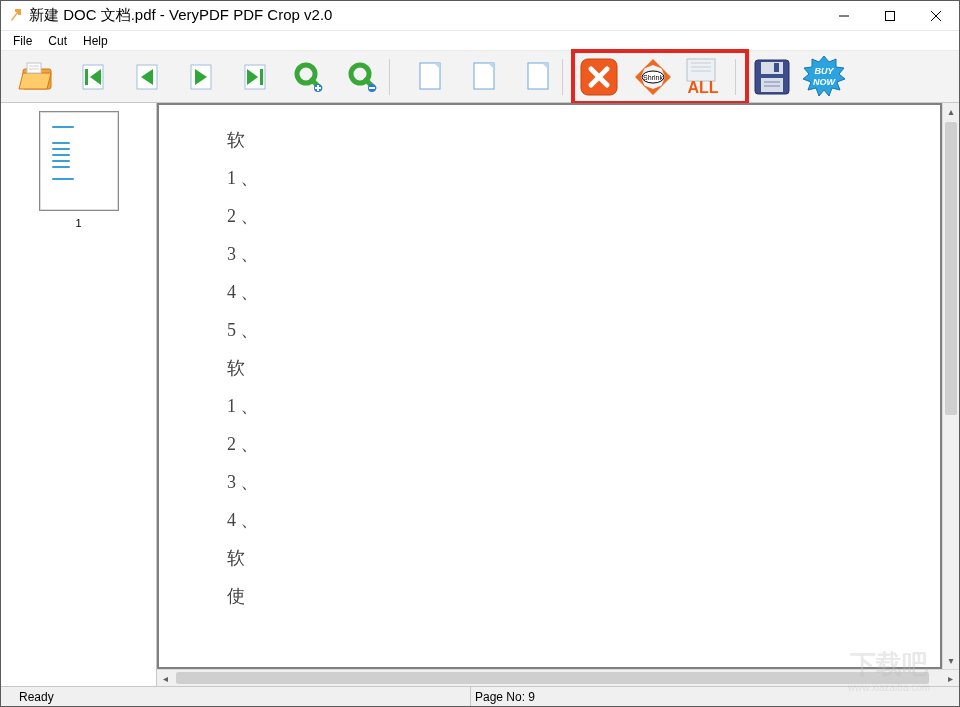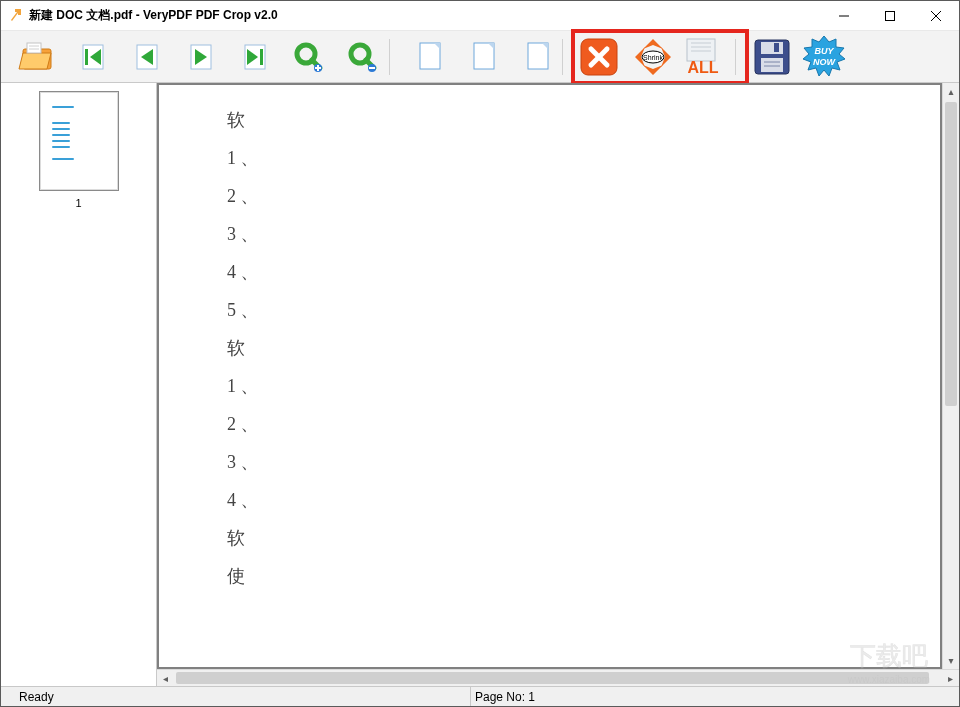--- a/index.html
+++ b/index.html
@@ -1,21 +1,21 @@
 <!DOCTYPE html>
 <html><head>
 <meta charset="utf-8">
 <style>
   html,body{margin:0;padding:0;font-family:"Segoe UI",Tahoma,Arial,sans-serif;font-size:12px;color:#000;background:#fff;height:100%;}
   *{box-sizing:border-box;}
   .window{width:960px;height:707px;border:1px solid #5a5a5a;display:flex;flex-direction:column;background:#fff;position:relative;}
   
   .titlebar{height:30px;background:#fff;display:flex;align-items:center;padding-left:6px;border-bottom:1px solid #e9e9e9;}
   .titlebar .app-icon{width:16px;height:16px;display:inline-flex;align-items:center;justify-content:center;margin-right:6px;color:#e08a1e;}
-  .titlebar .title{flex:0 0 auto;font-size:12px;color:#000;font-weight:bold;}
+  .titlebar .title{flex:0 0 auto;font-size:15px;color:#000;}
   .titlebar .spacer{flex:1 1 auto;}
   .win-btn{width:46px;height:30px;display:inline-flex;align-items:center;justify-content:center;background:transparent;}
   .win-btn svg{stroke:#000;}
   
   .menubar{height:20px;background:#fff;display:flex;align-items:center;padding:0 4px;gap:0;border-bottom:1px solid #e9e9e9;}
   .menuitem{padding:2px 8px;}
   
   .toolbar{height:52px;background:#f3f3f3;border-bottom:1px solid #c9c9c9;display:flex;align-items:center;padding:0 8px;gap:6px;position:relative;}
   .tbtn{width:48px;height:44px;display:inline-flex;align-items:center;justify-content:flex-end;border-radius:3px;}
   .tbtn svg{display:block;}
@@ -39,21 +39,21 @@
   .vscroll .thumb-sb{position:absolute;left:2px;right:2px;top:2px;height:55%;background:#cfcfcf;border-radius:2px;}
   .hscroll{height:17px;background:#f0f0f0;border-top:1px solid #d9d9d9;display:flex;}
   .hscroll .arrow{width:17px;display:flex;align-items:center;justify-content:center;font-size:10px;color:#606060;}
   .hscroll .track{flex:1;position:relative;}
   .hscroll .thumb-sb{position:absolute;top:2px;bottom:2px;left:2px;width:98%;background:#cfcfcf;border-radius:2px;}
   
   .status{height:20px;background:#f0f0f0;border-top:1px solid #c8c8c8;display:flex;align-items:center;font-size:12px;color:#000;}
   .status .s1{width:470px;padding-left:18px;border-right:1px solid #c8c8c8;height:100%;display:flex;align-items:center;}
   .status .s2{flex:1;padding-left:4px;height:100%;display:flex;align-items:center;}
   
-  .watermark{position:absolute;right:4px;bottom:12px;opacity:0.35;pointer-events:none;}
+  .watermark{position:absolute;right:4px;bottom:4px;opacity:0.35;pointer-events:none;}
 </style>
 </head>
 <body>
 
 <div class="window">
 
   <div class="titlebar">
     <span class="app-icon">
       <svg width="16" height="16" viewBox="0 0 16 16">
           <path d="M4 12 L10 4 L8 4 L8 1 L14 1 L14 7 L11 7 L11 5 L5 13 Z" fill="#f2a43c"></path>
@@ -72,20 +72,25 @@
         </svg>
       </span>
     <span class="win-btn close">
         <svg width="10" height="10">
           <line x1="0" y1="0" x2="10" y2="10" stroke-width="1"></line>
           <line x1="10" y1="0" x2="0" y2="10" stroke-width="1"></line>
         </svg>
       </span>
   </div>
 
+  <div class="menubar">
+    <span class="menuitem">File</span>
+    <span class="menuitem">Cut</span>
+    <span class="menuitem">Help</span>
+  </div>
 
   <div class="toolbar">
 
     <span class="tbtn">
       <svg width="40" height="36" viewBox="0 0 40 36">
         <rect x="6" y="10" width="28" height="20" rx="2" fill="#f6a13a" stroke="#cf7b16"></rect>
         <path d="M6 14 L34 14 L30 30 L2 30 Z" fill="#ffcb6b" stroke="#cf7b16"></path>
         <rect x="10" y="4" width="14" height="10" fill="#fff" stroke="#c3c3c3"></rect>
         <line x1="12" y1="7" x2="22" y2="7" stroke="#d0d0d0"></line>
         <line x1="12" y1="10" x2="22" y2="10" stroke="#d0d0d0"></line>
@@ -263,21 +268,21 @@
         <div class="track">
             <div class="thumb-sb"></div>
           </div>
         <div class="arrow">▸</div>
       </div>
     </div>
   </div>
 
   <div class="status">
     <div class="s1">Ready</div>
-    <div class="s2">Page No: 1</div>
+    <div class="s2">Page No: 9</div>
   </div>
 
   <div class="watermark">
     <svg width="130" height="56" viewBox="0 0 130 56">
       <text x="64" y="30" text-anchor="middle" font-size="26" font-family="SimHei,Arial" fill="#c8c8c8" stroke="#a9a9a9" stroke-width="0.5">下载吧</text>
       <text x="64" y="48" text-anchor="middle" font-size="10" font-family="Arial" fill="#bfbfbf">www.xiazaiba.com</text>
     </svg>
   </div>
 
 </div>

